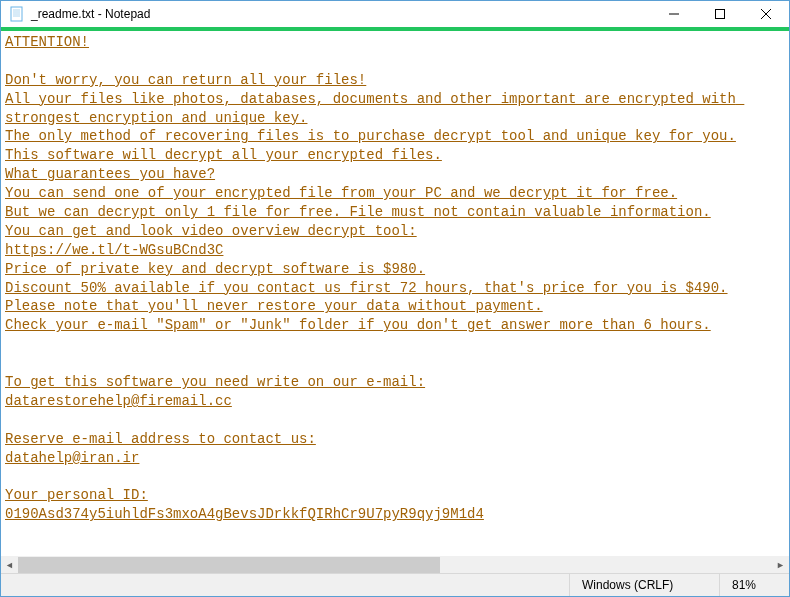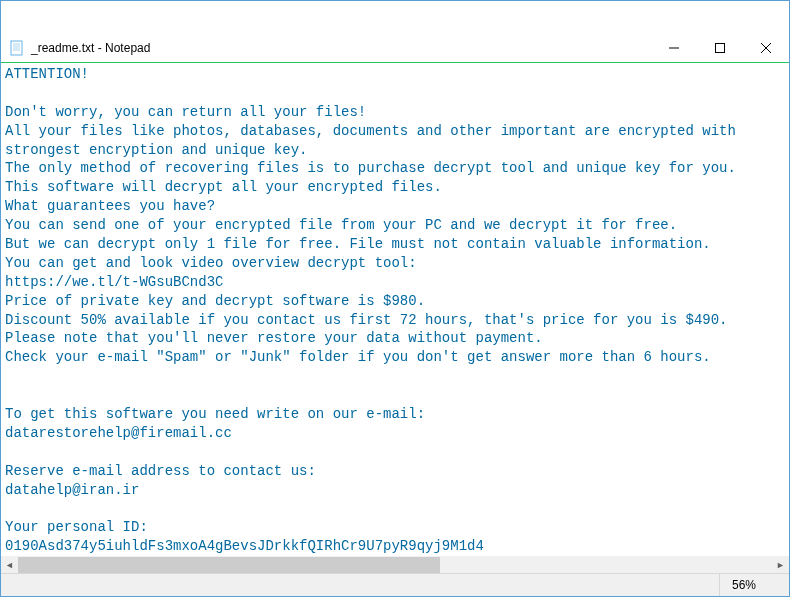--- a/index.html
+++ b/index.html
@@ -18,22 +18,21 @@
       background: #fff;
       display: flex;
       flex-direction: column;
     }
     .titlebar {
       height: 30px;
       background: #fff;
       display: flex;
       align-items: center;
       padding-left: 8px;
-      border-bottom: 1px solid #22c55e;
-      margin-top: 32px;
+      border-bottom: 4px solid #22c55e;
     }
     .titlebar-icon {
       width: 16px;
       height: 16px;
       margin-right: 6px;
       display: inline-flex;
       align-items: center;
       justify-content: center;
     }
     .titlebar-title {
@@ -66,25 +65,26 @@
     .menu-item {
       padding: 1px 6px;
       cursor: pointer;
     }
     .content {
       flex: 1;
       padding: 2px 20px 0 4px;
       font-family: Consolas, 'Courier New', monospace;
       font-size: 14px;
       line-height: 1.35;
-      color: #0369a1;
+      color: #a16207;
       white-space: pre-wrap;
       word-break: break-word;
       overflow: hidden;
       background: #fff;
+      text-decoration: underline;
     }
     .scrollbar-h {
       height: 17px;
       background: #f0f0f0;
       display: flex;
       align-items: stretch;
       border-top: 1px solid #f0f0f0;
     }
     .scroll-arrow {
       width: 17px;
@@ -190,15 +190,16 @@
   <div class="scrollbar-h">
     <div class="scroll-arrow">◄</div>
     <div class="scroll-track">
       <div class="scroll-thumb"></div>
     </div>
     <div class="scroll-arrow">►</div>
   </div>
 
   <div class="statusbar">
     <div class="status-spacer"></div>
-    <div class="status-cell" style="width:70px">56%</div>
+    <div class="status-cell" style="width:150px">Windows (CRLF)</div>
+    <div class="status-cell" style="width:70px">81%</div>
   </div>
 </div>
 
 </body></html>

